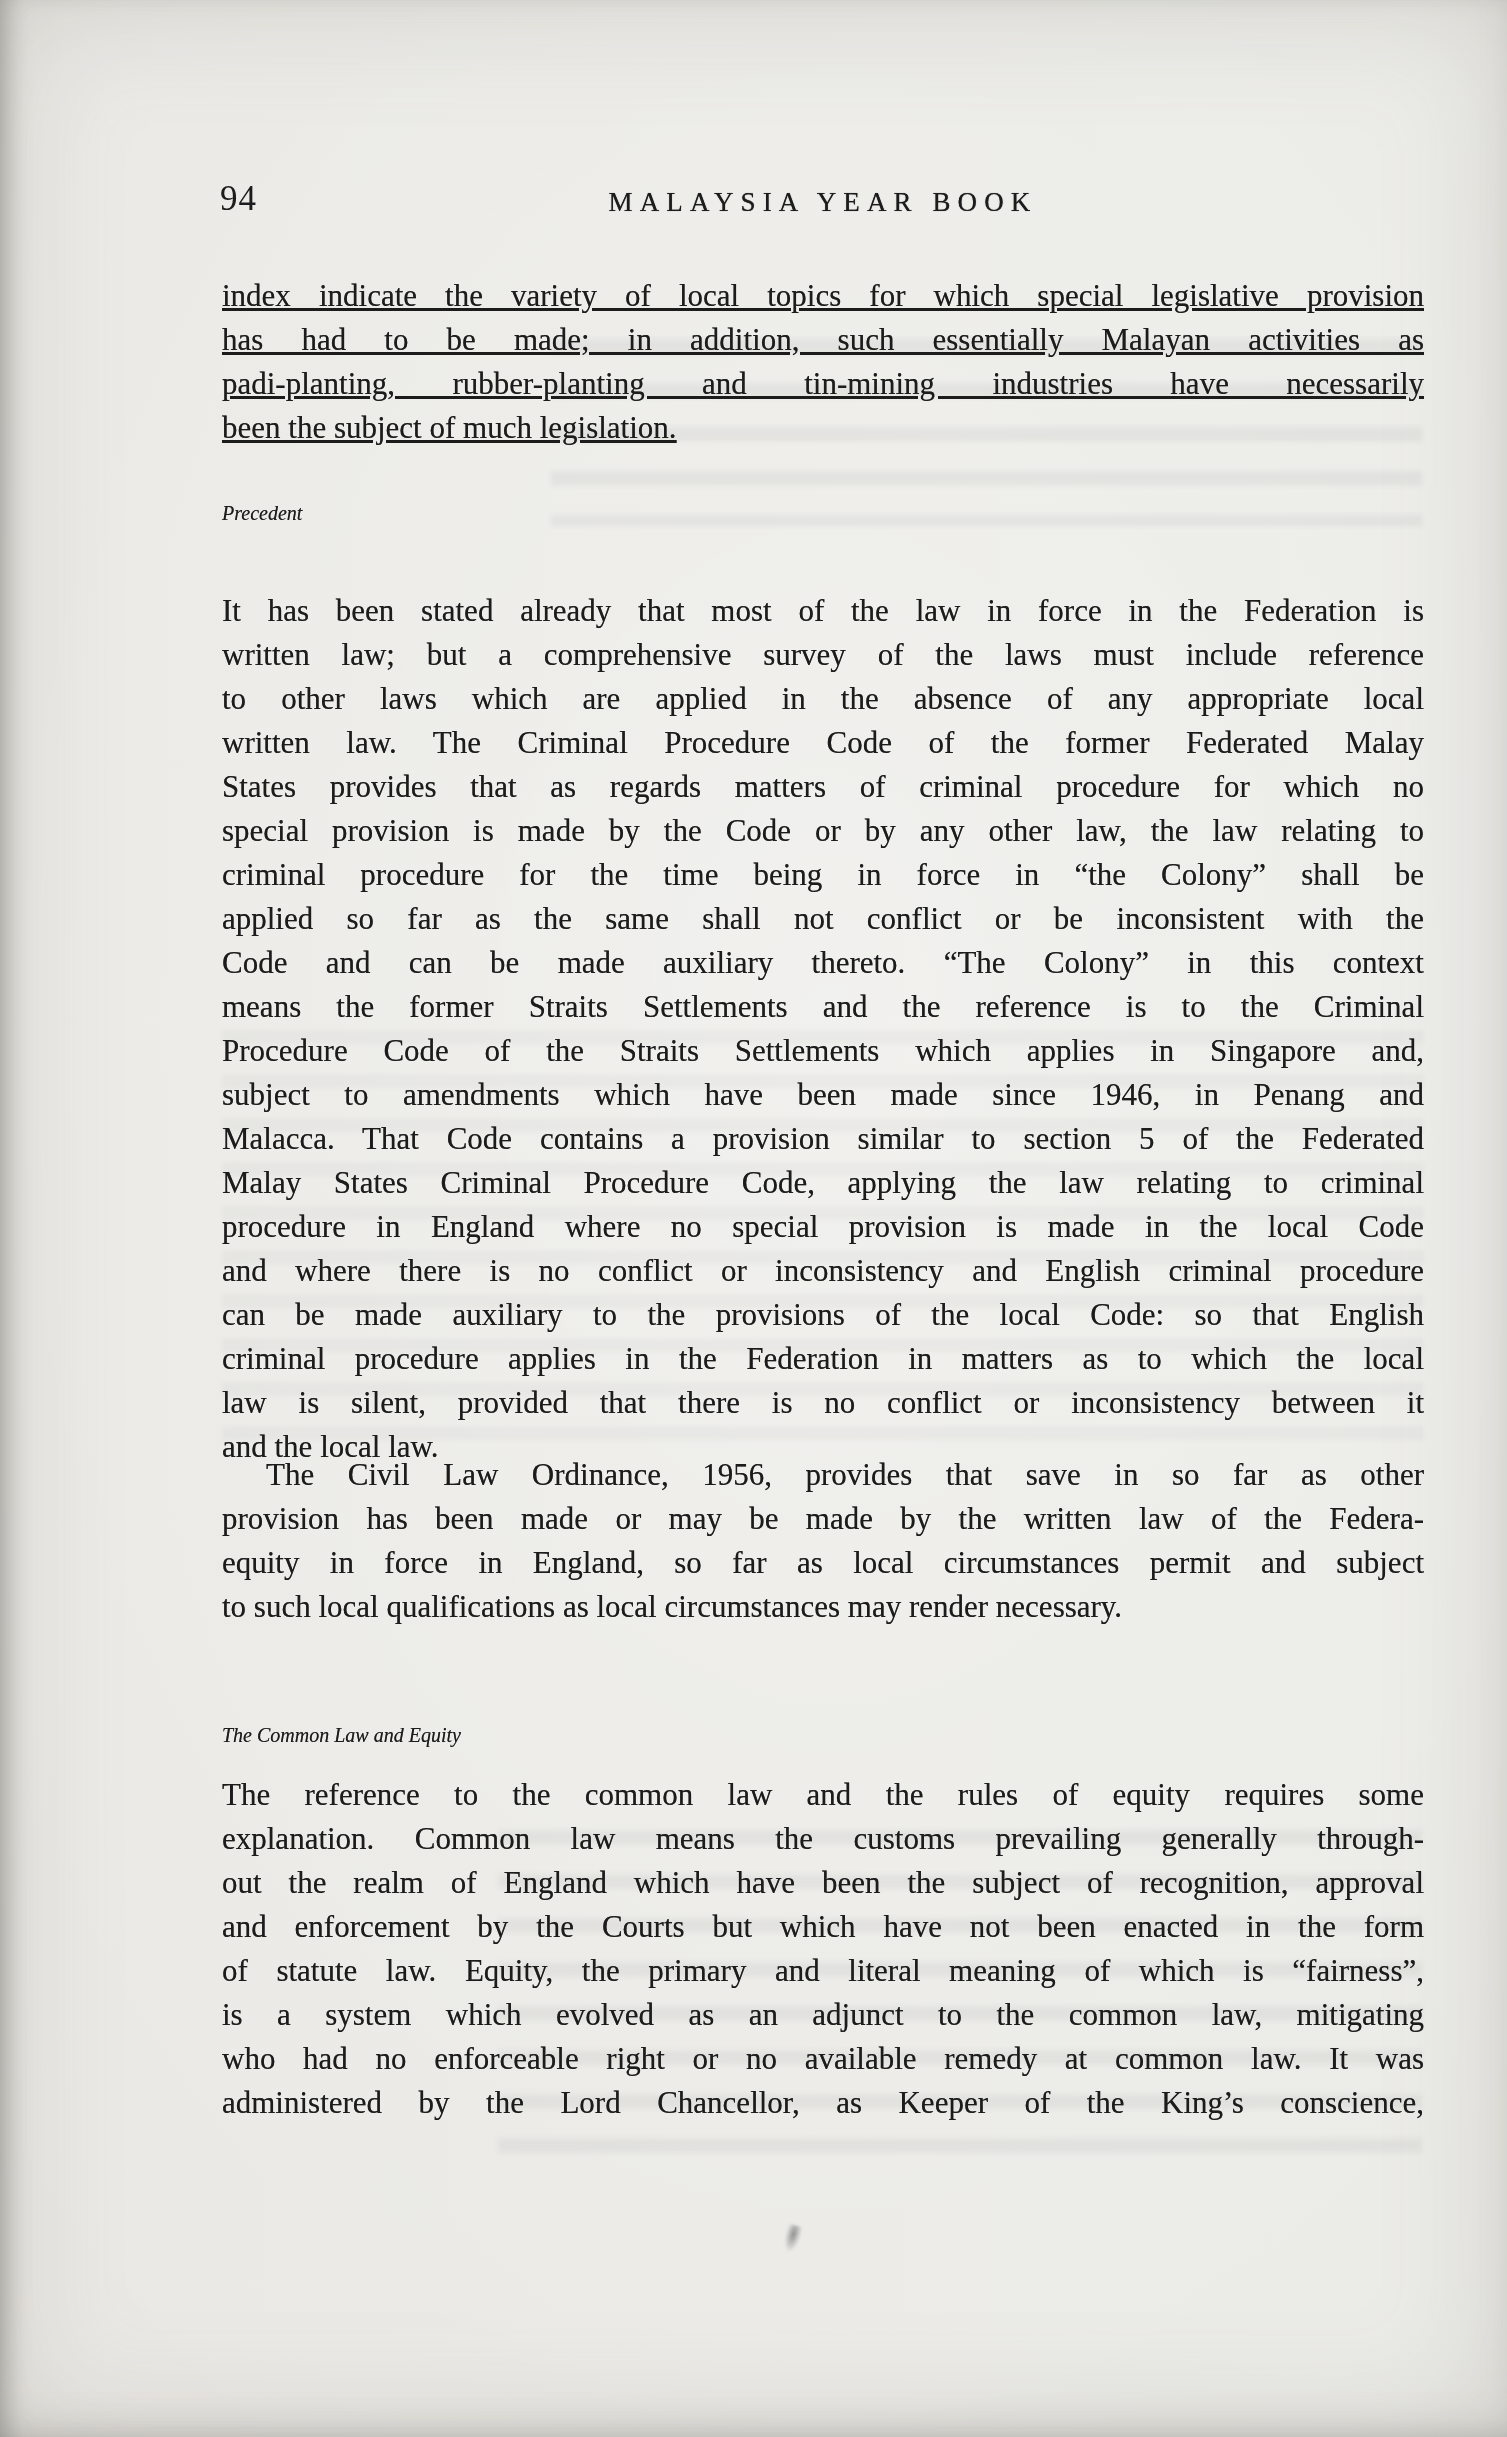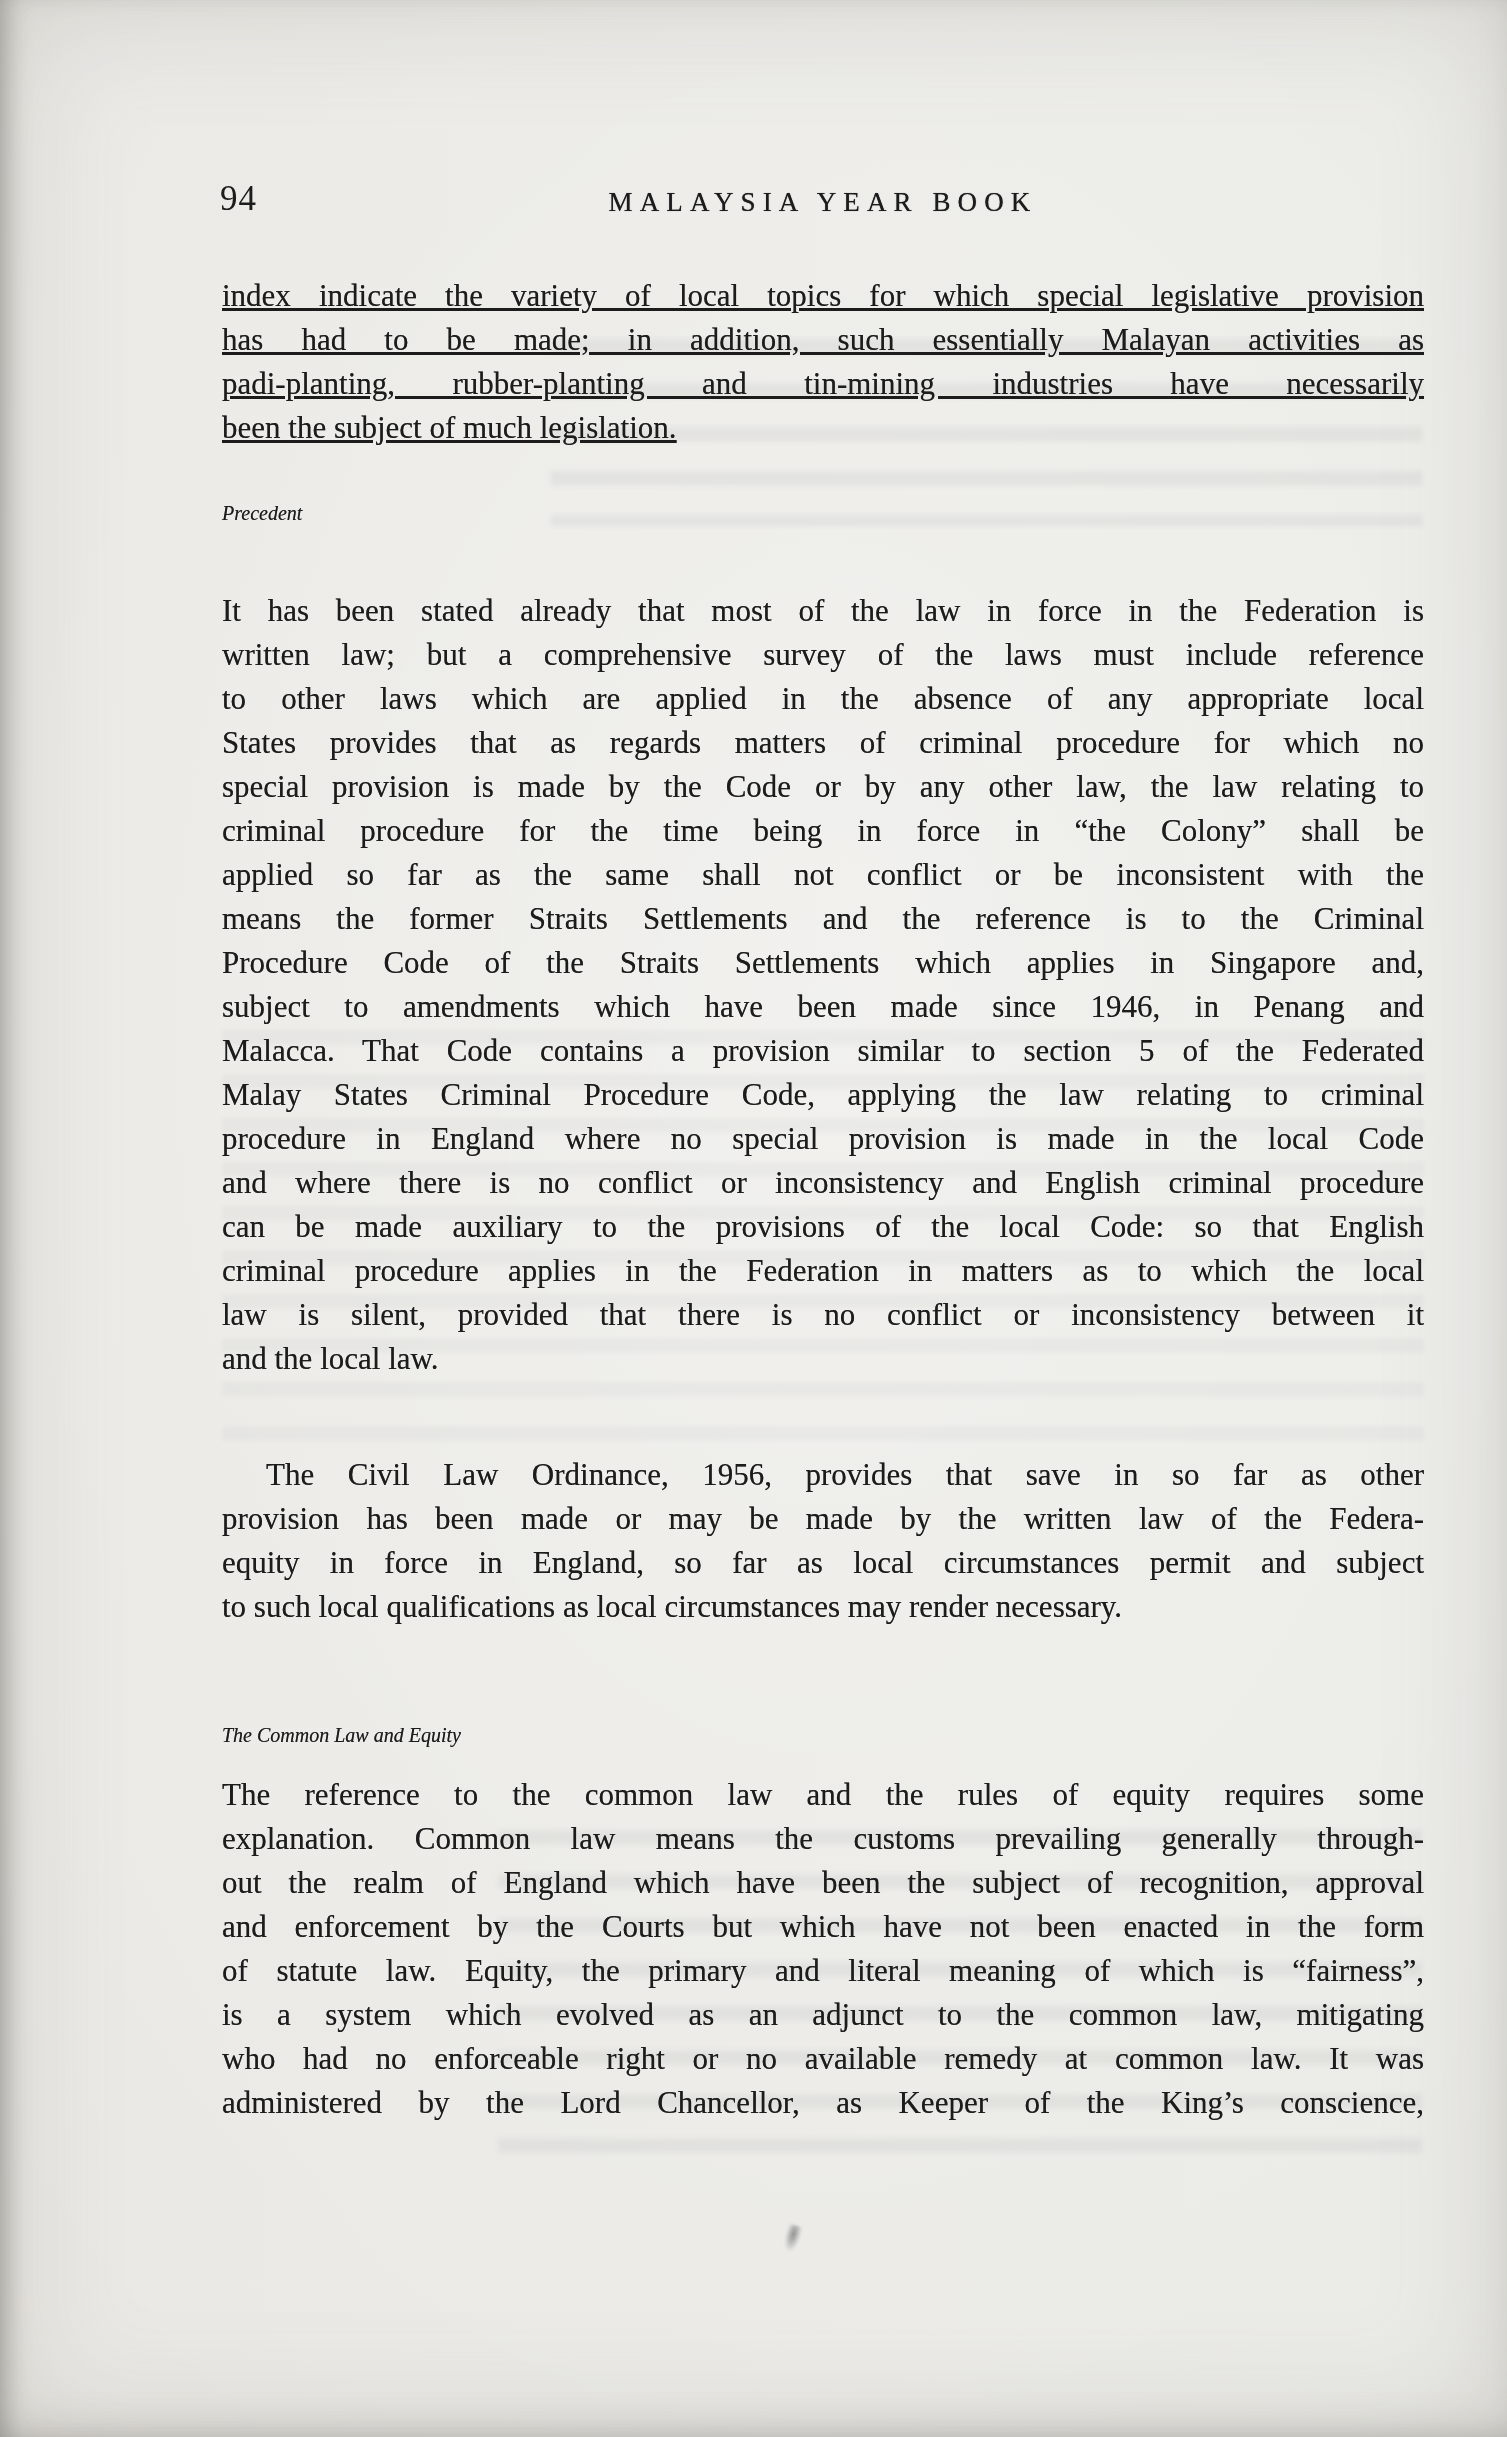--- a/index.html
+++ b/index.html
@@ -117,24 +117,26 @@
       <div class="line">padi-planting, rubber-planting and tin-mining industries have necessarily</div>
       <div class="line">been the subject of much legislation.</div>
     </div>
 
   <div class="heading" style="top: 491px;">Precedent</div>
 
   <div class="para endclean" style="top: 551px; margin-top: 38px;">
       <div class="line">It has been stated already that most of the law in force in the Federation is</div>
       <div class="line">written law; but a comprehensive survey of the laws must include reference</div>
       <div class="line">to other laws which are applied in the absence of any appropriate local</div>
+      <div class="line">written law. The Criminal Procedure Code of the former Federated Malay</div>
       <div class="line">States provides that as regards matters of criminal procedure for which no</div>
       <div class="line">special provision is made by the Code or by any other law, the law relating to</div>
       <div class="line">criminal procedure for the time being in force in “the Colony” shall be</div>
       <div class="line">applied so far as the same shall not conflict or be inconsistent with the</div>
+      <div class="line">Code and can be made auxiliary thereto. “The Colony” in this context</div>
       <div class="line">means the former Straits Settlements and the reference is to the Criminal</div>
       <div class="line">Procedure Code of the Straits Settlements which applies in Singapore and,</div>
       <div class="line">subject to amendments which have been made since 1946, in Penang and</div>
       <div class="line">Malacca. That Code contains a provision similar to section 5 of the Federated</div>
       <div class="line">Malay States Criminal Procedure Code, applying the law relating to criminal</div>
       <div class="line">procedure in England where no special provision is made in the local Code</div>
       <div class="line">and where there is no conflict or inconsistency and English criminal procedure</div>
       <div class="line">can be made auxiliary to the provisions of the local Code: so that English</div>
       <div class="line">criminal procedure applies in the Federation in matters as to which the local</div>
       <div class="line">law is silent, provided that there is no conflict or inconsistency between it</div>

